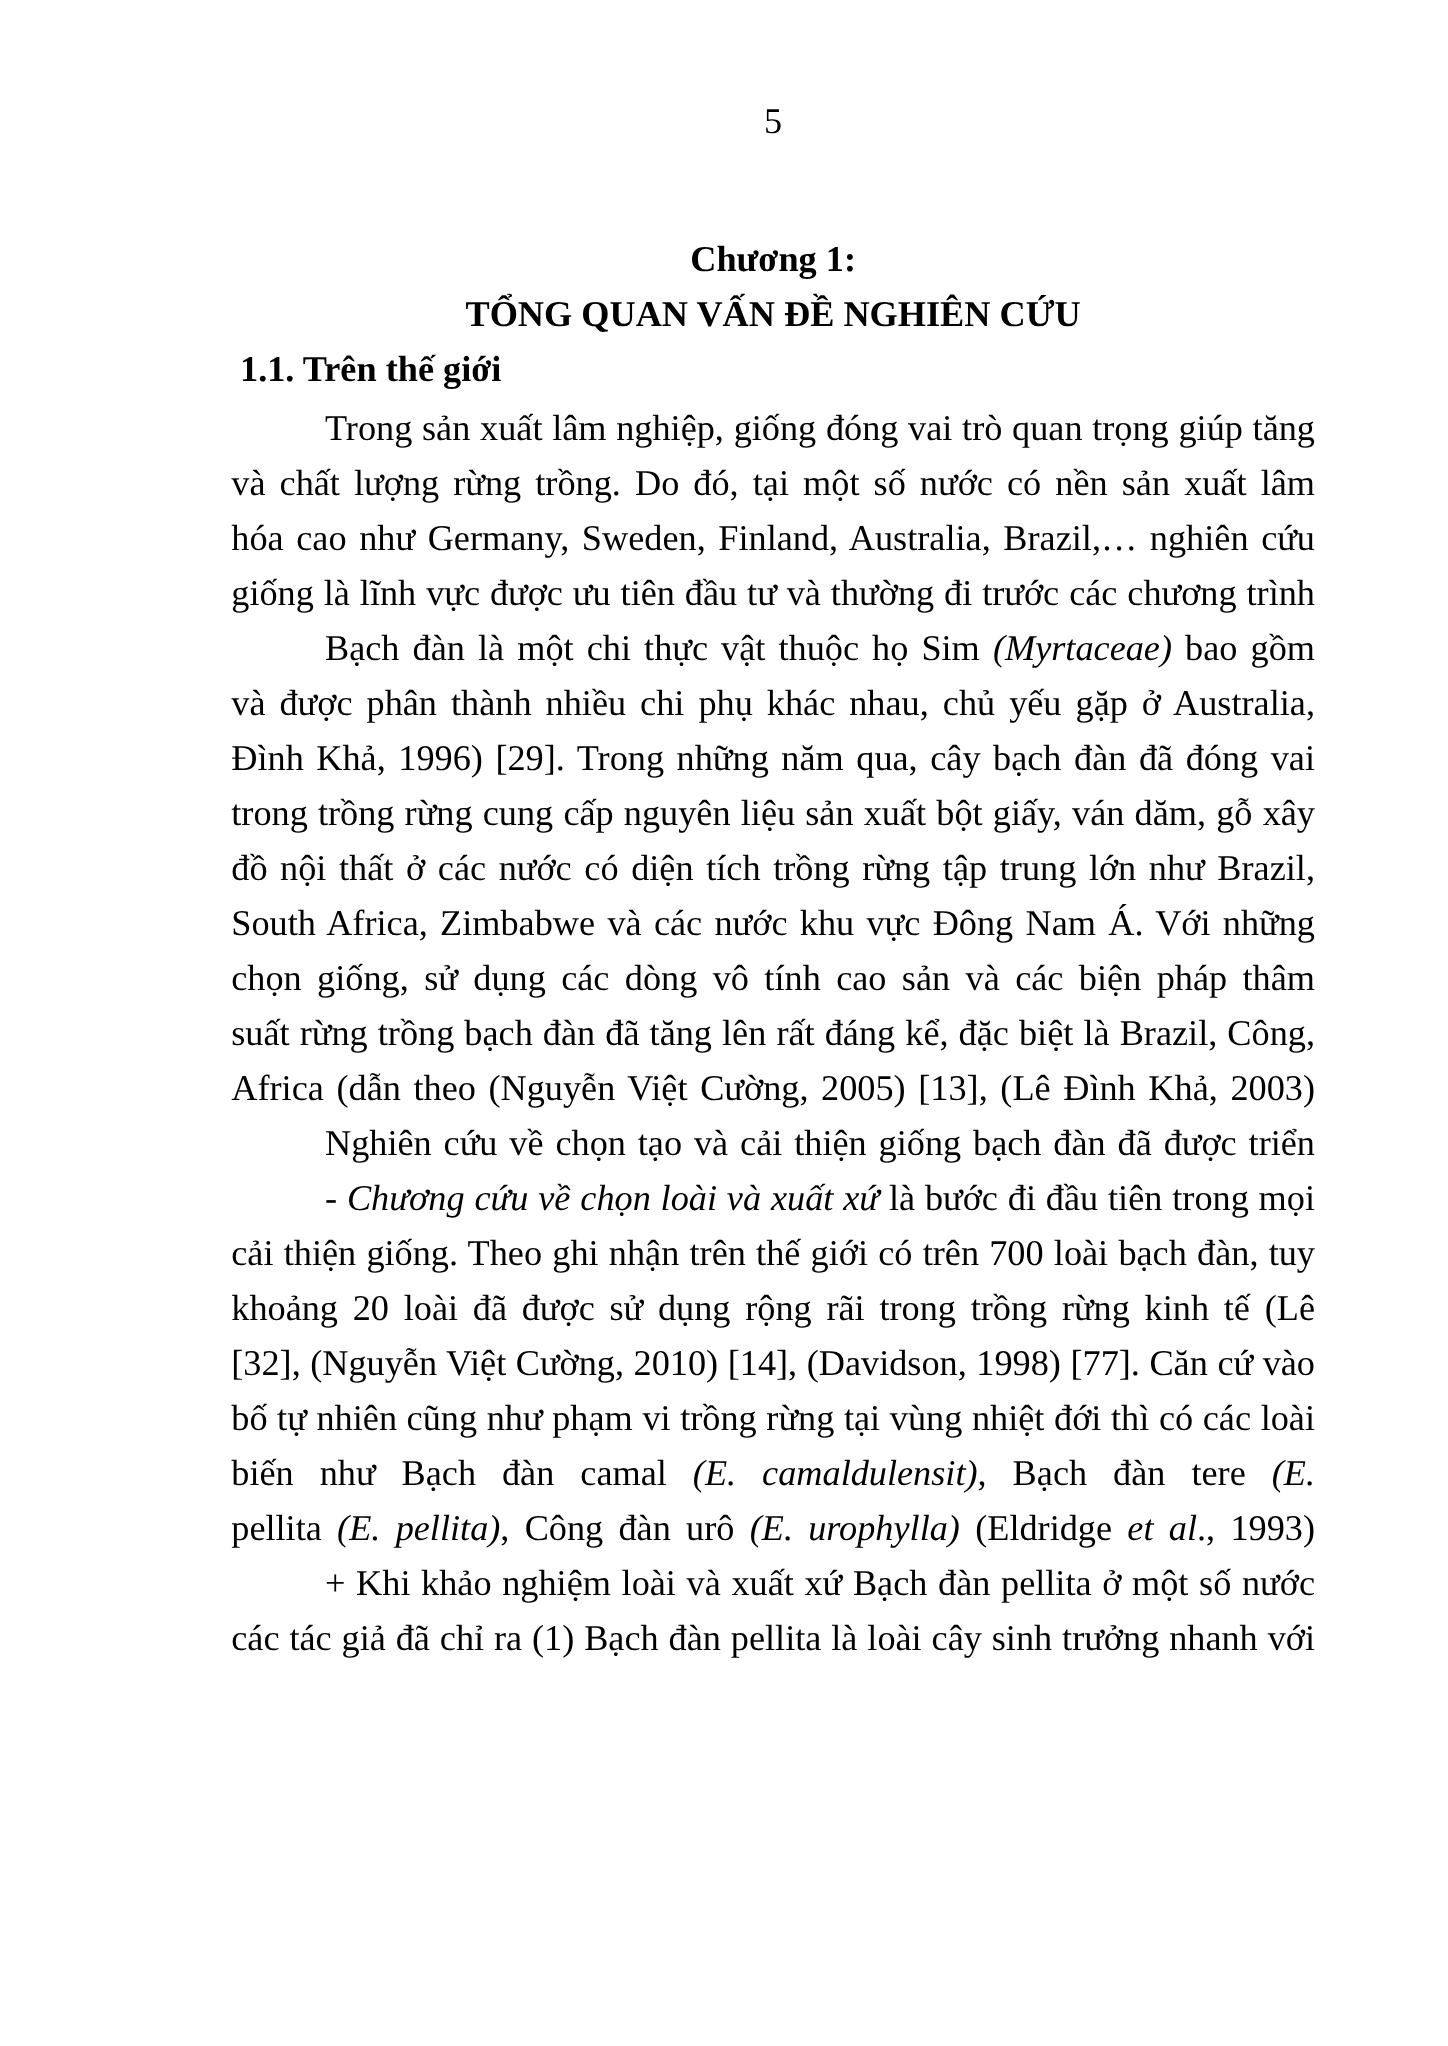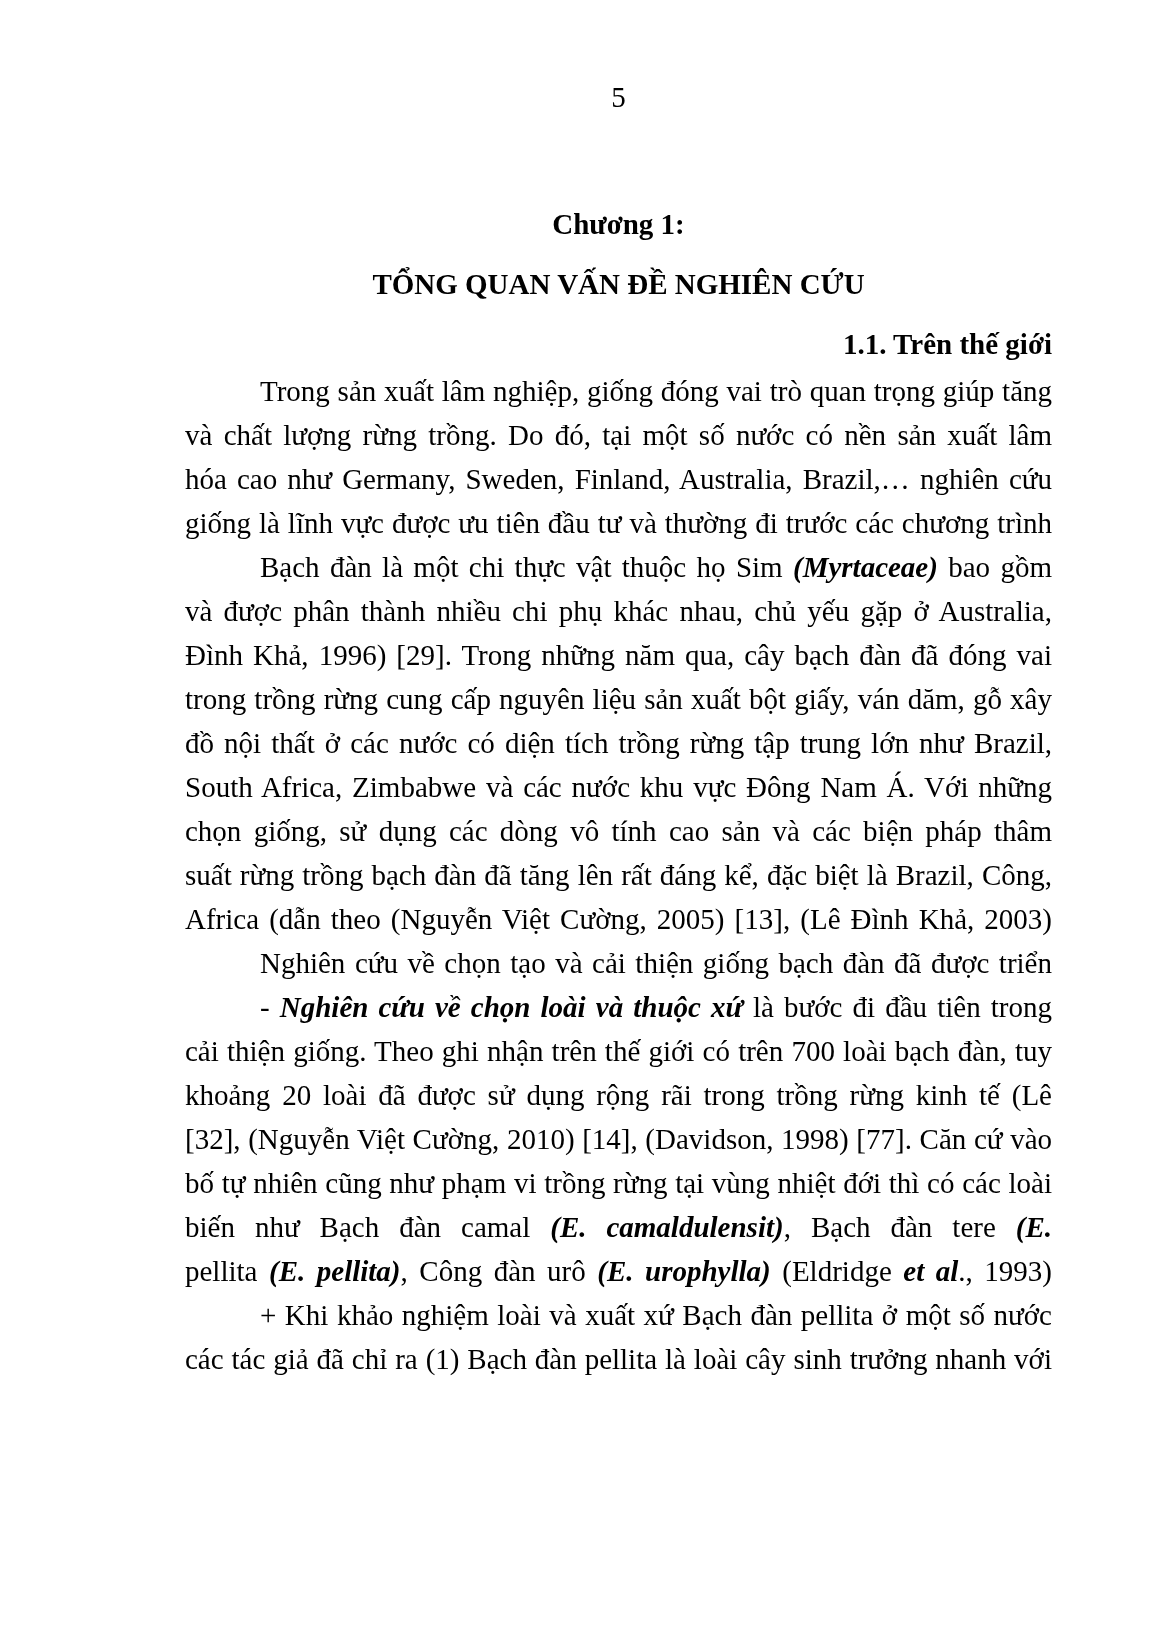--- a/index.html
+++ b/index.html
@@ -14,48 +14,47 @@
     line-height: 44px;
     box-sizing: border-box;
     padding: 75px 106px 0 185px;
     overflow: hidden;
   }
   .page-number { text-align: center; }
   .head-gap { height: 67px; }
   .chapter-label, .chapter-title {
     text-align: center;
     font-weight: bold;
-    margin: 16px;
+    margin: 0;
     font-size: 29px;
   }
   .section-heading {
     font-weight: bold;
     margin: 0;
     padding-left: 7px;
     font-size: 29px;
-    text-align: right;
   }
   .subsection-heading {
     font-weight: bold;
     font-style: italic;
     margin: 0;
     padding-left: 28px;
     font-size: 29px;
   }
   .body-text { margin-top: 3px; }
   .paragraph { margin: 0; }
   .line {
     text-align: justify;
     text-align-last: justify;
     height: 44px;
     overflow: hidden;
   }
   .line.no-justify { text-align-last: left; }
   .line.first { text-indent: 75px; }
-  .italic { font-style: italic; font-weight: bold; }
+  .italic { font-style: italic; }
 </style>
 </head>
 <body>
 
 <div class="page">
   <div class="page-number">5</div>
 
   <div class="head-gap"></div>
 
   <div class="chapter-label">Chương 1:</div>
@@ -80,21 +79,21 @@
         <div class="line"><span class="">đồ nội thất ở các nước có diện tích trồng rừng tập trung lớn như Brazil, China, India,</span></div>
         <div class="line"><span class="">South Africa, Zimbabwe và các nước khu vực Đông Nam Á. Với những cố gắng về</span></div>
         <div class="line"><span class="">chọn giống, sử dụng các dòng vô tính cao sản và các biện pháp thâm canh,… năng</span></div>
         <div class="line"><span class="">suất rừng trồng bạch đàn đã tăng lên rất đáng kể, đặc biệt là Brazil, Công, South</span></div>
         <div class="line no-justify"><span class="">Africa (dẫn theo (Nguyễn Việt Cường, 2005) [13], (Lê Đình Khả, 2003) [31]).</span></div>
       </div>
       <div class="paragraph">
         <div class="line first"><span class="">Nghiên cứu về chọn tạo và cải thiện giống bạch đàn đã được triển khai từ rất</span></div>
       </div>
       <div class="paragraph">
-        <div class="line first"><span class="">- </span><span class="italic">Nghiên cứu về chọn loài và thuộc xứ</span><span class=""> là bước đi đầu tiên trong mọi chương trình</span></div>
+        <div class="line first"><span class="">- </span><span class="italic">Chương cứu về chọn loài và xuất xứ</span><span class=""> là bước đi đầu tiên trong mọi chương trình</span></div>
         <div class="line"><span class="">cải thiện giống. Theo ghi nhận trên thế giới có trên 700 loài bạch đàn, tuy nhiên chỉ có</span></div>
         <div class="line"><span class="">khoảng 20 loài đã được sử dụng rộng rãi trong trồng rừng kinh tế (Lê Đình Khả, 2005)</span></div>
         <div class="line"><span class="">[32], (Nguyễn Việt Cường, 2010) [14], (Davidson, 1998) [77]. Căn cứ vào vùng phân</span></div>
         <div class="line"><span class="">bố tự nhiên cũng như phạm vi trồng rừng tại vùng nhiệt đới thì có các loài bạch đàn phổ</span></div>
         <div class="line"><span class="">biến như Bạch đàn camal </span><span class="italic">(E. camaldulensit)</span><span class="">, Bạch đàn tere </span><span class="italic">(E. tereticornis)</span></div>
         <div class="line no-justify"><span class="">pellita </span><span class="italic">(E. pellita)</span><span class="">, Công đàn urô </span><span class="italic">(E. urophylla)</span><span class=""> (Eldridge </span><span class="italic">et al</span><span class="">., 1993) [83].</span></div>
       </div>
       <div class="paragraph">
         <div class="line first"><span class="">+ Khi khảo nghiệm loài và xuất xứ Bạch đàn pellita ở một số nước nhiệt đới,</span></div>
         <div class="line"><span class="">các tác giả đã chỉ ra (1) Bạch đàn pellita là loài cây sinh trưởng nhanh với lượng tăng</span></div>

